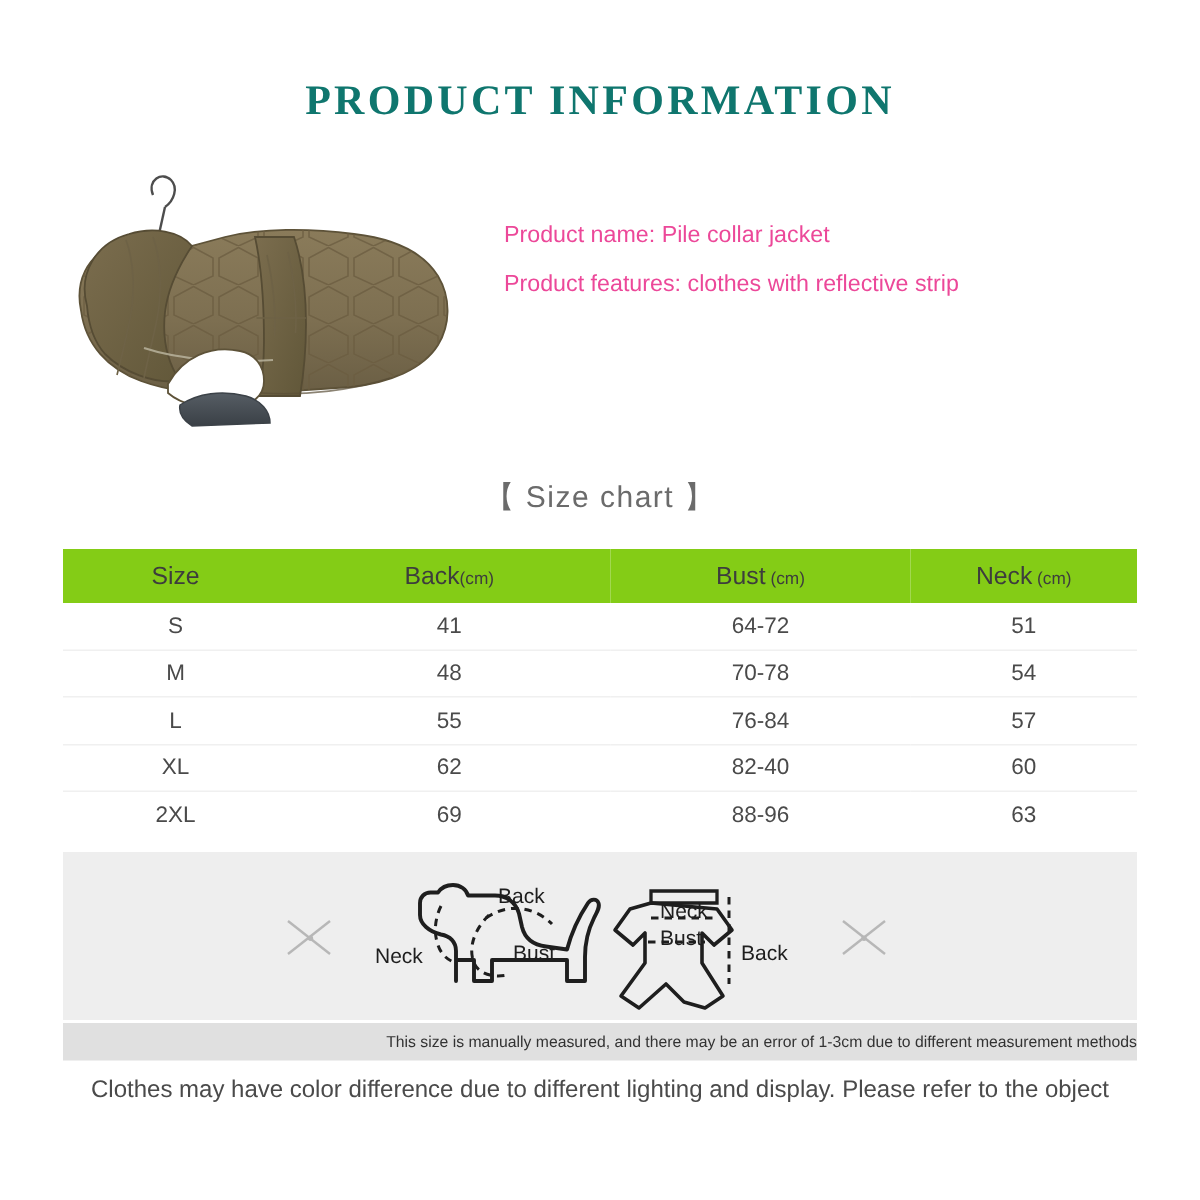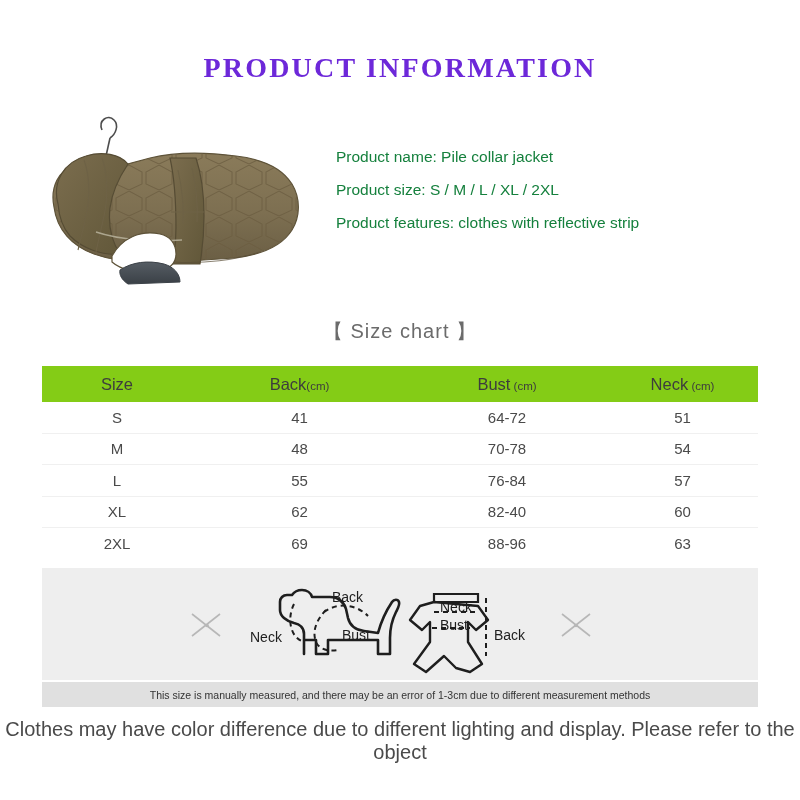--- a/index.html
+++ b/index.html
@@ -20,21 +20,21 @@
   .page-title {
     position: absolute;
     top: 52px;
     left: 0;
     width: 800px;
     text-align: center;
     font-family: "Liberation Serif", serif;
     font-size: 28px;
     font-weight: 700;
     letter-spacing: 2.2px;
-    color: #6d28d9;
+    color: #0f766e;
   }
 
   
   .product-photo {
     position: absolute;
     left: 24px;
     top: 112px;
     width: 300px;
     height: 190px;
   }
@@ -42,21 +42,21 @@
 
   
   .spec-list {
     position: absolute;
     left: 336px;
     top: 140px;
     width: 420px;
   }
   .spec-line {
     font-size: 15.5px;
-    color: #15803d;
+    color: #ec4899;
     line-height: 33px;
     white-space: nowrap;
   }
 
   
   .size-chart-heading {
     position: absolute;
     top: 318px;
     left: 0;
     width: 800px;
@@ -120,36 +120,36 @@
   
   .note-bar {
     position: absolute;
     left: 42px;
     top: 682px;
     width: 716px;
     height: 25px;
     background: #e0e0e0;
     display: flex;
     align-items: center;
-    justify-content: center;
+    justify-content: flex-end;
   }
   .note-bar-text {
     font-size: 10.5px;
     color: #333333;
     white-space: nowrap;
   }
 
   
   .bottom-note {
     position: absolute;
     left: 0;
     top: 718px;
     width: 800px;
     text-align: center;
-    font-size: 20px;
+    font-size: 16px;
     color: #4a4a4a;
   }
 </style>
 </head>
 <body>
 
 <div class="page-title">PRODUCT INFORMATION</div>
 
 <div class="product-photo">
   <svg width="300" height="190" viewBox="0 0 300 190" xmlns="http://www.w3.org/2000/svg">
@@ -219,21 +219,20 @@
       <path d="M96,158 C108,150 124,148 140,152 C150,155 156,162 156,170
                L104,172 C98,168 95,163 96,158 Z" fill="url(#liningGrad)" stroke="#3c4248" stroke-width="1"></path>
     </g>
 
     <path d="M150,150 C180,152 212,148 236,140" fill="none" stroke="#5a4f37" stroke-width="1.1" opacity="0.7"></path>
   </svg>
 </div>
 
 <div class="spec-list">
   <div class="spec-line">Product name: Pile collar jacket</div>
-  <div class="spec-line">Product size: S / M / L / XL / 2XL</div>
   <div class="spec-line">Product features: clothes with reflective strip</div>
 </div>
 
 <div class="size-chart-heading">【 Size chart 】</div>
 
 <table class="size-table">
   <colgroup>
     <col class="col-size">
       <col class="col-back">
       <col class="col-bust">

